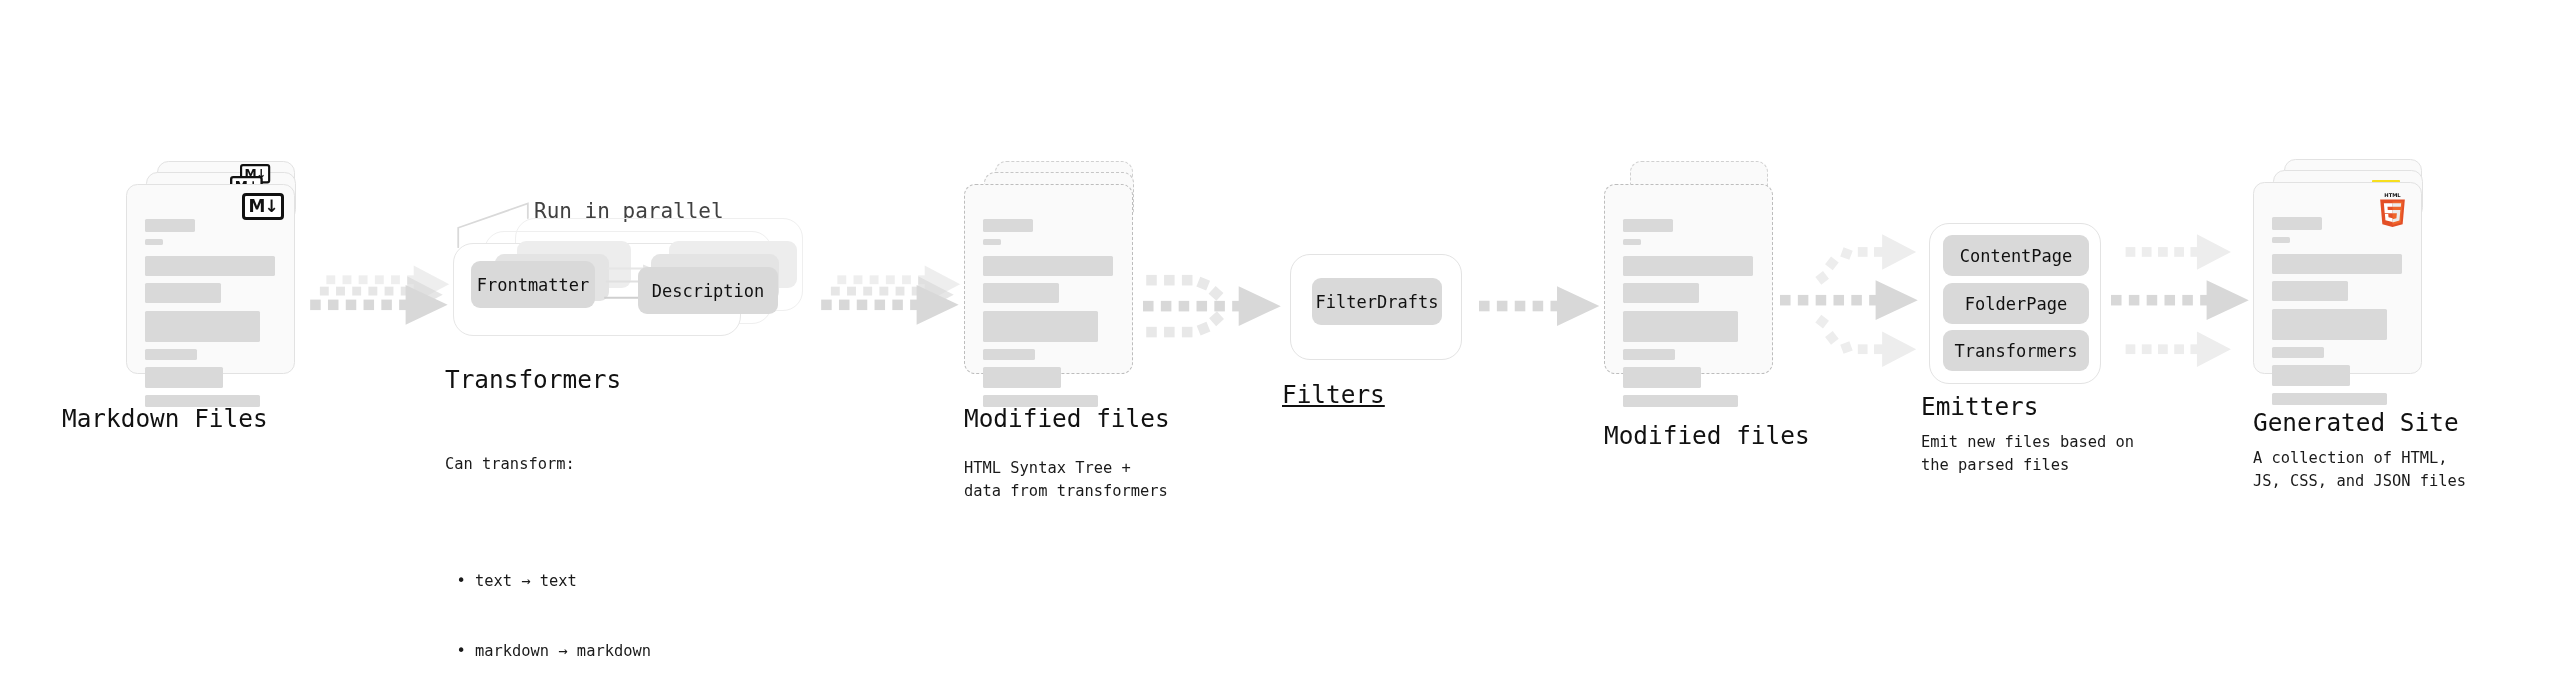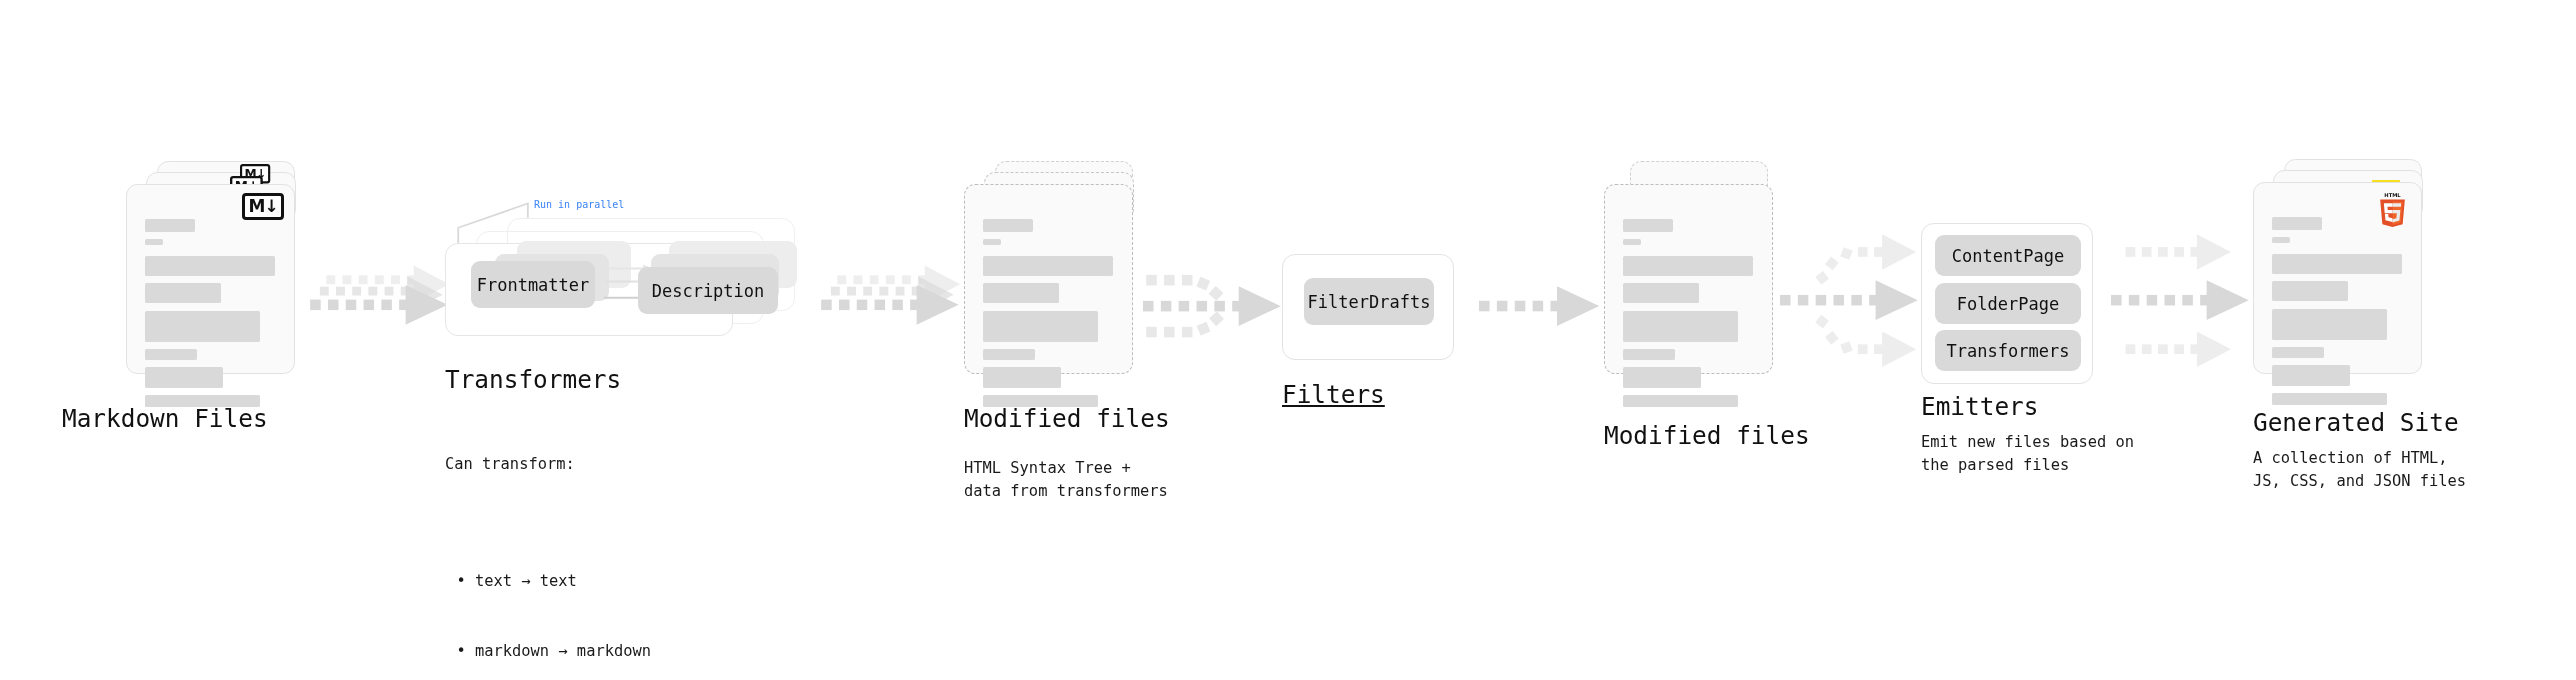--- a/index.html
+++ b/index.html
@@ -96,23 +96,24 @@
   }
 
   
   .arrow { position: absolute; }
   .arrow svg { display: block; }
 
   
   .groupbox {
     position: absolute;
     border: 1.6px solid #e3e3e3;
-    border-radius: 13px;
+    border-radius: 20px;
     background: #ffffff;
     box-sizing: border-box;
+    margin-left: 8px;
   }
   .groupbox.faint { border-color: #efefef; background: transparent; }
   .pill {
     position: absolute;
     background: #d9d9d9;
     border-radius: 9px;
     display: flex;
     align-items: center;
     justify-content: center;
     font-size: 17px;
@@ -134,22 +135,22 @@
   }
   .subtitle {
     position: absolute;
     font-size: 15.4px;
     line-height: 1.52;
     color: #1a1a1a;
     white-space: pre;
   }
   .parallel-label {
     position: absolute;
-    font-size: 10px;
-    color: #3b82f6;
+    font-size: 21px;
+    color: #404040;
     white-space: nowrap;
   }
   .bullets { margin: 0; padding: 0; list-style: none; }
   .bullets li { white-space: pre; }
   .bullets li::before { content: "\2022  "; }
 </style>
 </head>
 <body>
 
 <div id="stage">

